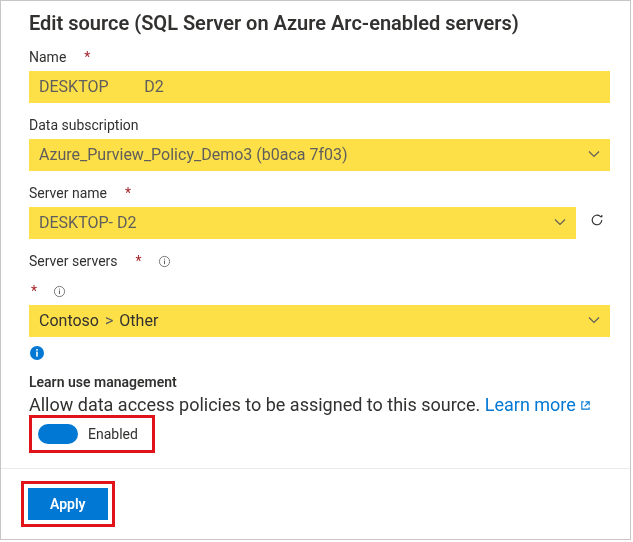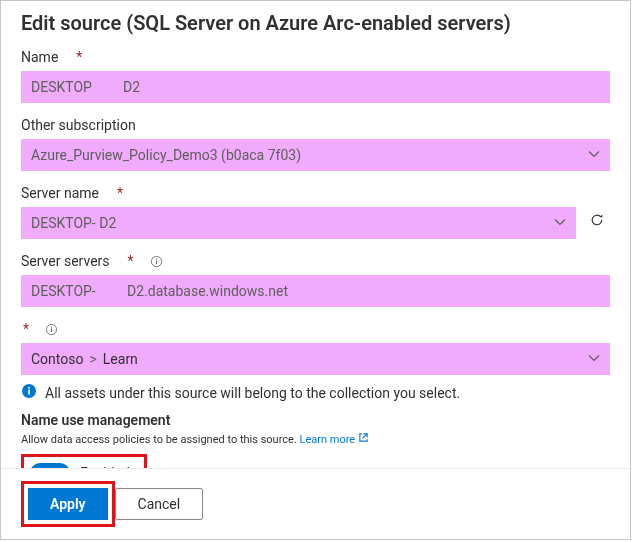--- a/index.html
+++ b/index.html
@@ -15,21 +15,21 @@
   }
   .panel {
     border: 1px solid #c8c6c4;
     width: 631px;
     height: 540px;
     position: relative;
     display: flex;
     flex-direction: column;
   }
   .content {
-    padding: 6px 20px 0 20px;
+    padding: 6px 20px 0 28px;
     flex: 1 1 auto;
     overflow: hidden;
   }
   .title {
     font-size: 20px;
     font-weight: 600;
     color: #323130;
     margin: 4px 0 14px 0;
   }
   .field {
@@ -46,26 +46,26 @@
   }
   .req { color:#a4262c; margin-left:2px;}
   .info-icon {
     display:inline-flex;
     align-items:center;
     justify-content:center;
   }
   .info-icon svg { width:13px; height:13px; }
   .textbox, .selectbox {
     width: 100%;
-    background: #f0abfc;
+    background: #fde047;
     border: none;
     height: 32px;
     line-height: 32px;
     padding: 0 10px;
-    font-size: 14px;
+    font-size: 16px;
     color: #605e5c;
     font-family: inherit;
     position: relative;
   }
   .textbox[disabled] { color:#605e5c; }
   .select-wrap {
     position: relative;
     width: 100%;
   }
   .select-wrap.server {
@@ -102,23 +102,22 @@
   }
   .blue-info svg { width:16px; height:16px; }
   .section-heading {
     font-weight:600;
     font-size:14px;
     margin-top:10px;
     margin-bottom:4px;
     color:#323130;
   }
   .policy-desc {
-    font-size:11px;
-    color:#323130;
-    margin-bottom:8px;
+    font-size:18px;
+    color:#323130;
   }
   .learn-link {
     color:#0078d4;
     text-decoration:none;
     cursor:pointer;
   }
   .ext-icon svg { width:11px; height:11px; }
   .toggle-row {
     display:inline-flex; align-items:center; gap:10px;
     padding:4px 8px 4px 4px;
@@ -134,21 +133,21 @@
   .highlight-red {
     border:3px solid #e1131a;
     padding:2px 6px 2px 2px;
     display:inline-flex;
     align-items:center;
   }
   .footer {
     border-top:1px solid #edebe9;
     padding:12px 20px;
     display:flex;
-    justify-content:flex-start;
+    justify-content:space-between;
     align-items:center;
     flex:0 0 auto;
   }
   .btn-primary {
     background:#0078d4;
     color:#ffffff;
     border:none;
     font-size:14px;
     font-weight:600;
     height:32px;
@@ -186,21 +185,21 @@
       <div class="label">
         <span>Name</span>
         <span class="req">*</span>
       </div>
       <input class="textbox" type="text" disabled="" value="DESKTOP         D2" style="">
     </div>
 
     
     <div class="field">
       <div class="label">
-        <span>Other subscription</span>
+        <span>Data subscription</span>
       </div>
       <div class="select-wrap">
         <div class="selectbox" role="button">Azure_Purview_Policy_Demo3 (b0aca                                                           7f03)</div>
         <span class="chev">
           <svg viewBox="0 0 12 12">
               <path d="M1 3.5 L6 8.5 L11 3.5" stroke="#605e5c" stroke-width="1.2" fill="none"></path>
             </svg>
         </span>
       </div>
     </div>
@@ -235,63 +234,61 @@
         <span>Server servers</span>
         <span class="req">*</span>
         <span class="info-icon">
           <svg viewBox="0 0 16 16">
               <circle cx="8" cy="8" r="6.3" fill="none" stroke="#605e5c" stroke-width="1"></circle>
               <rect x="7.4" y="6.8" width="1.2" height="4.4" fill="#605e5c"></rect>
               <rect x="7.4" y="4.4" width="1.2" height="1.2" fill="#605e5c"></rect>
             </svg>
         </span>
       </div>
-      <input class="textbox" type="text" disabled="" value="DESKTOP-         D2.database.windows.net" style="">
     </div>
 
     
     <div class="field" style="margin-bottom:6px;">
       <div class="label">
         <span class="req">*</span>
         <span class="info-icon">
           <svg viewBox="0 0 16 16">
               <circle cx="8" cy="8" r="6.3" fill="none" stroke="#605e5c" stroke-width="1"></circle>
               <rect x="7.4" y="6.8" width="1.2" height="4.4" fill="#605e5c"></rect>
               <rect x="7.4" y="4.4" width="1.2" height="1.2" fill="#605e5c"></rect>
             </svg>
         </span>
       </div>
       <div class="select-wrap">
         <div class="selectbox" role="button">
           <span class="collection-crumb">
             <span>Contoso</span>
             <span class="sep">&gt;</span>
-            <span>Learn</span>
+            <span>Other</span>
           </span>
         </div>
         <span class="chev">
           <svg viewBox="0 0 12 12">
               <path d="M1 3.5 L6 8.5 L11 3.5" stroke="#605e5c" stroke-width="1.2" fill="none"></path>
             </svg>
         </span>
       </div>
       <div class="hint-row">
         <span class="blue-info">
           <svg viewBox="0 0 16 16">
               <circle cx="8" cy="8" r="7" fill="#0078d4"></circle>
               <rect x="7.2" y="6.6" width="1.6" height="5" fill="#fff"></rect>
               <rect x="7.2" y="4" width="1.6" height="1.6" fill="#fff"></rect>
             </svg>
         </span>
-        <span>All assets under this source will belong to the collection you select.</span>
-      </div>
-    </div>
-
-    
-    <div class="section-heading">Name use management</div>
+      </div>
+    </div>
+
+    
+    <div class="section-heading">Learn use management</div>
     <div class="policy-desc">
       <span>Allow data access policies to be assigned to this source.</span>
       <a class="learn-link">
         <span>Learn more</span>
         <span class="ext-icon">
           <svg viewBox="0 0 12 12">
               <path d="M4 2 H2 V10 H10 V8" fill="none" stroke="#0078d4" stroke-width="1.2"></path>
               <path d="M6 2 H10 V6" fill="none" stroke="#0078d4" stroke-width="1.2"></path>
               <path d="M10 2 L5 7" stroke="#0078d4" stroke-width="1.2"></path>
             </svg>
@@ -306,15 +303,14 @@
         <span class="toggle-label">Enabled</span>
       </span>
     </span>
 
   </div>
 
   <div class="footer">
     <span class="apply-wrap">
       <button class="btn-primary">Apply</button>
     </span>
-    <button class="btn-default">Cancel</button>
   </div>
 </div>
 
 </body></html>

